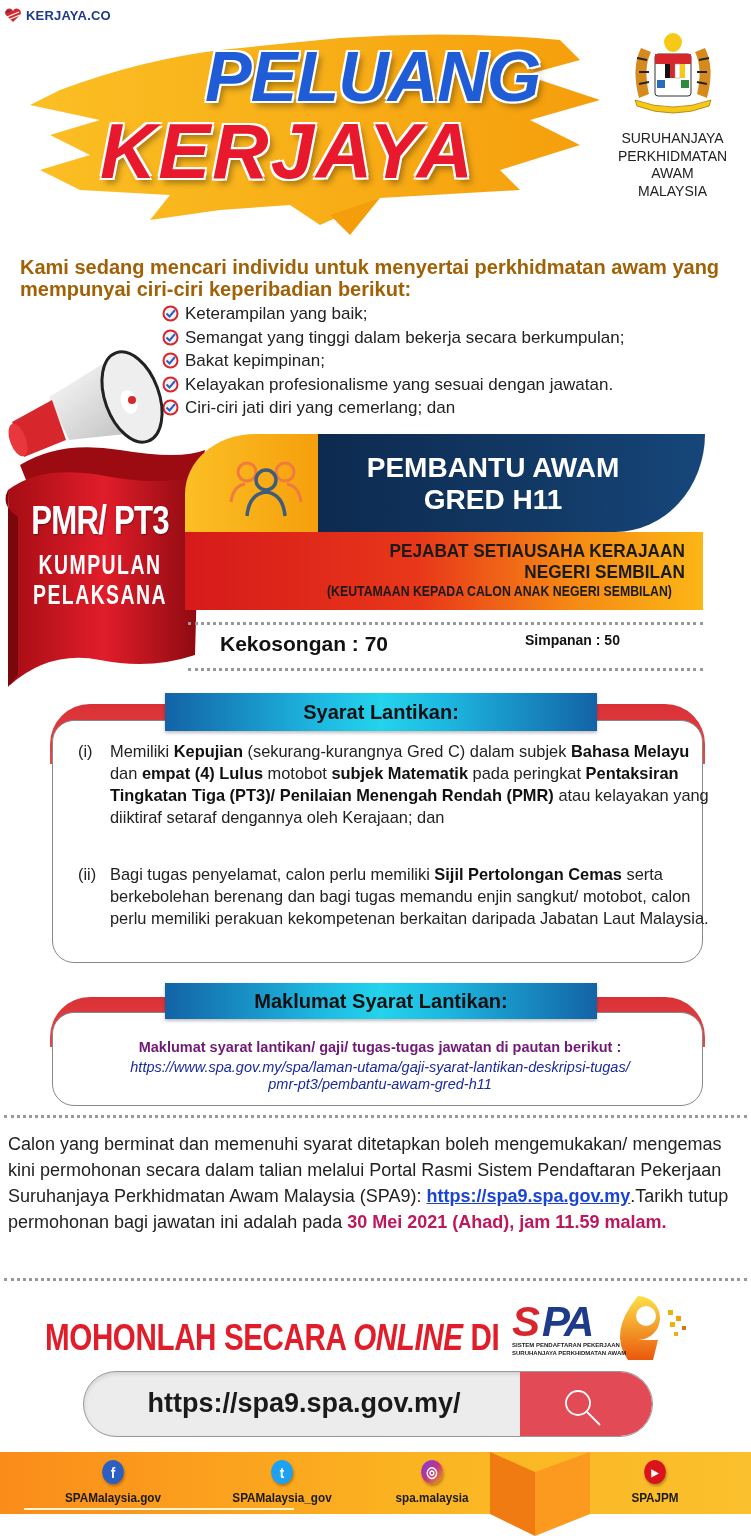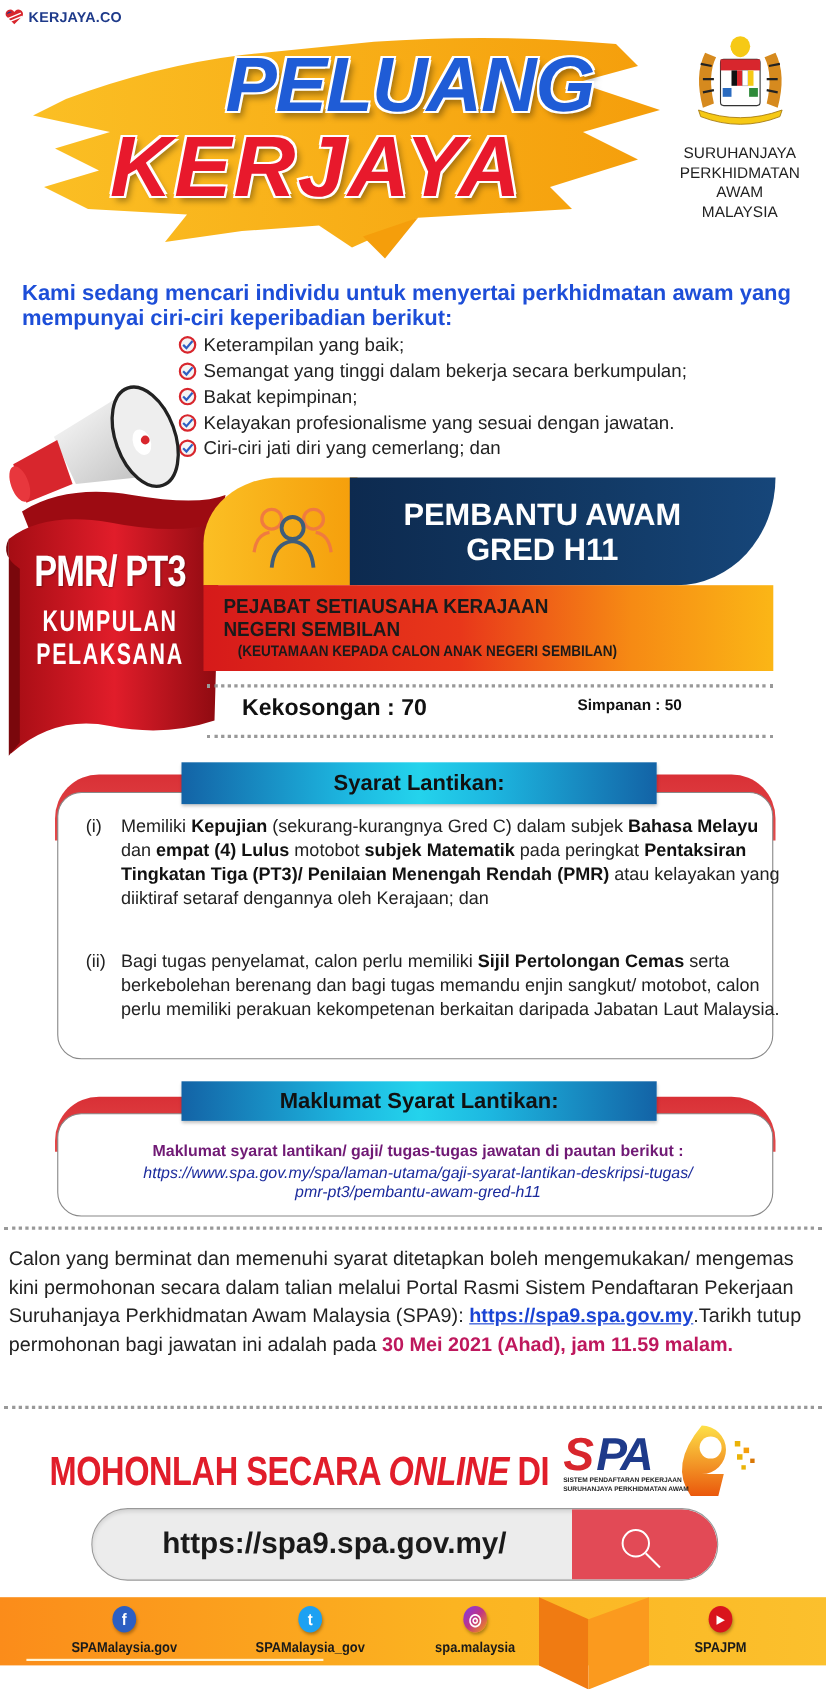--- a/index.html
+++ b/index.html
@@ -18,42 +18,42 @@
              text-shadow: 2px 2px 0 #ffffff, -2px -2px 0 #ffffff, 2px -2px 0 #fff, -2px 2px 0 #fff, 4px 5px 6px rgba(0,0,0,.35); }
   .hero-t2 { position: absolute; left: 80px; top: 92px; font-size: 78px; font-weight: 900; font-style: italic;
              color: #e8192c; letter-spacing: 2px; line-height: 1;
              text-shadow: 2px 2px 0 #ffffff, -2px -2px 0 #ffffff, 2px -2px 0 #fff, -2px 2px 0 #fff, 4px 5px 6px rgba(0,0,0,.35); }
 
   .agency { position: absolute; left: 600px; top: 28px; width: 145px; text-align: center; }
   .crest { width: 92px; height: 90px; margin: 0 auto; }
   .agency-name { font-size: 14px; font-weight: 400; color: #222; line-height: 1.25; margin-top: 8px; }
 
   
-  .intro { position: absolute; left: 20px; top: 256px; width: 720px; font-weight: 700; font-size: 20px; line-height: 22px; color: #1d4ed8; }
+  .intro { position: absolute; left: 20px; top: 256px; width: 720px; font-weight: 700; font-size: 20px; line-height: 22px; color: #a16207; }
   .traits { position: absolute; left: 162px; top: 302px; list-style: none; }
   .trait { display: flex; align-items: center; gap: 6px; font-size: 17px; line-height: 23.5px; color: #222; }
   .check { width: 17px; height: 17px; flex: none; }
 
   
   .megaphone { position: absolute; left: 4px; top: 322px; width: 170px; height: 140px; }
   .ribbon { position: absolute; left: 0; top: 445px; width: 210px; height: 245px; }
   .ribbon-text { position: absolute; left: 0; top: 500px; width: 200px; text-align: center; color: #fff; }
   .pmr { font-size: 40px; font-weight: 900; letter-spacing: -1px; transform: scaleX(0.78); line-height: 1; text-shadow: 1px 1px 2px rgba(0,0,0,.35); }
   .kump { font-size: 27px; font-weight: 700; transform: scaleX(0.72); line-height: 30px; letter-spacing: 2px; margin-top: 10px; }
 
   
   .pos-top { position: absolute; left: 185px; top: 434px; width: 520px; height: 98px; }
   .pos-orange { position: absolute; left: 0; top: 0; width: 140px; height: 98px; border-top-left-radius: 70px 60px;
                 background: linear-gradient(90deg, #fbbf24 0%, #f59e0b 100%); }
   .pos-navy { position: absolute; left: 133px; top: 0; width: 387px; height: 98px; border-bottom-right-radius: 90px 98px;
               background: linear-gradient(90deg, #0d2a4f 0%, #123a66 60%, #16467a 100%); }
   .people { position: absolute; left: 40px; top: 24px; width: 82px; height: 60px; }
   .pos-title { position: absolute; left: 133px; top: 18px; width: 350px; text-align: center; color: #fff; font-weight: 700; font-size: 28px; line-height: 32px; }
   .office { position: absolute; left: 185px; top: 532px; width: 518px; height: 78px;
-            background: linear-gradient(90deg, #d61a1a 0%, #e8371a 45%, #f68a14 75%, #fbb616 100%); text-align: left; color: #1a1a1a; }
+            background: linear-gradient(90deg, #d61a1a 0%, #e8371a 45%, #f68a14 75%, #fbb616 100%); text-align: right; color: #1a1a1a; }
   .office-l1 { font-size: 18.5px; font-weight: 700; line-height: 21px; padding-top: 8px; transform: scaleX(0.93); }
   .office-l2 { font-size: 18.5px; font-weight: 700; line-height: 21px; transform: scaleX(0.93); }
   .office-l3 { font-size: 14px; font-weight: 700; line-height: 18px; transform: scaleX(0.88); }
 
   .dots { position: absolute; height: 0; border-top: 3px dotted #999; }
   .vac { position: absolute; left: 220px; top: 632px; font-size: 21px; font-weight: 700; color: #111; }
   .res { position: absolute; left: 525px; top: 632px; font-size: 14px; font-weight: 700; color: #111; }
 
   
   .card-red { position: absolute; border-radius: 40px 40px 0 0; background: linear-gradient(180deg, #d93036, #e44b4b); }

